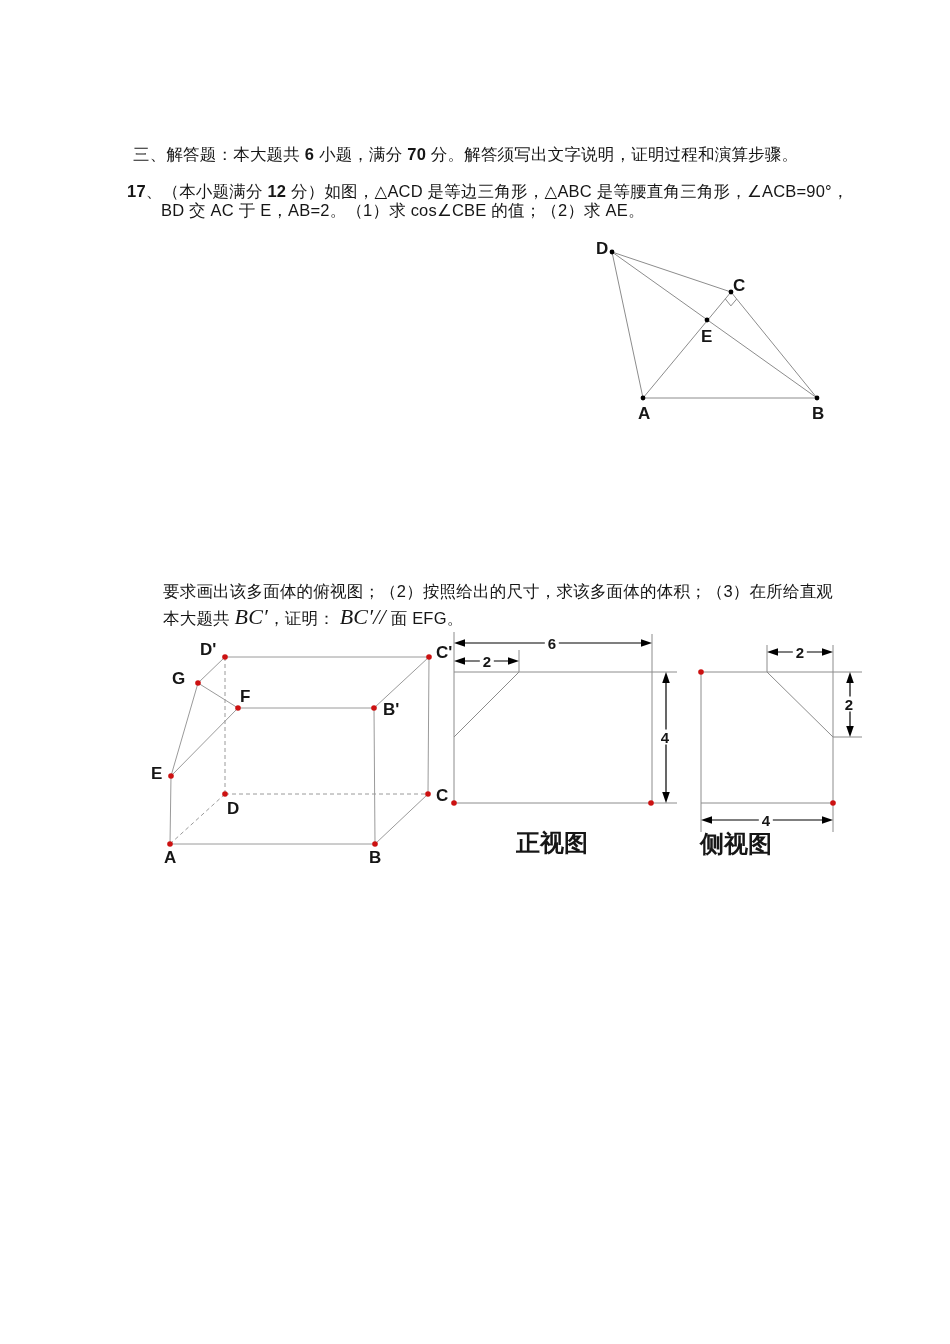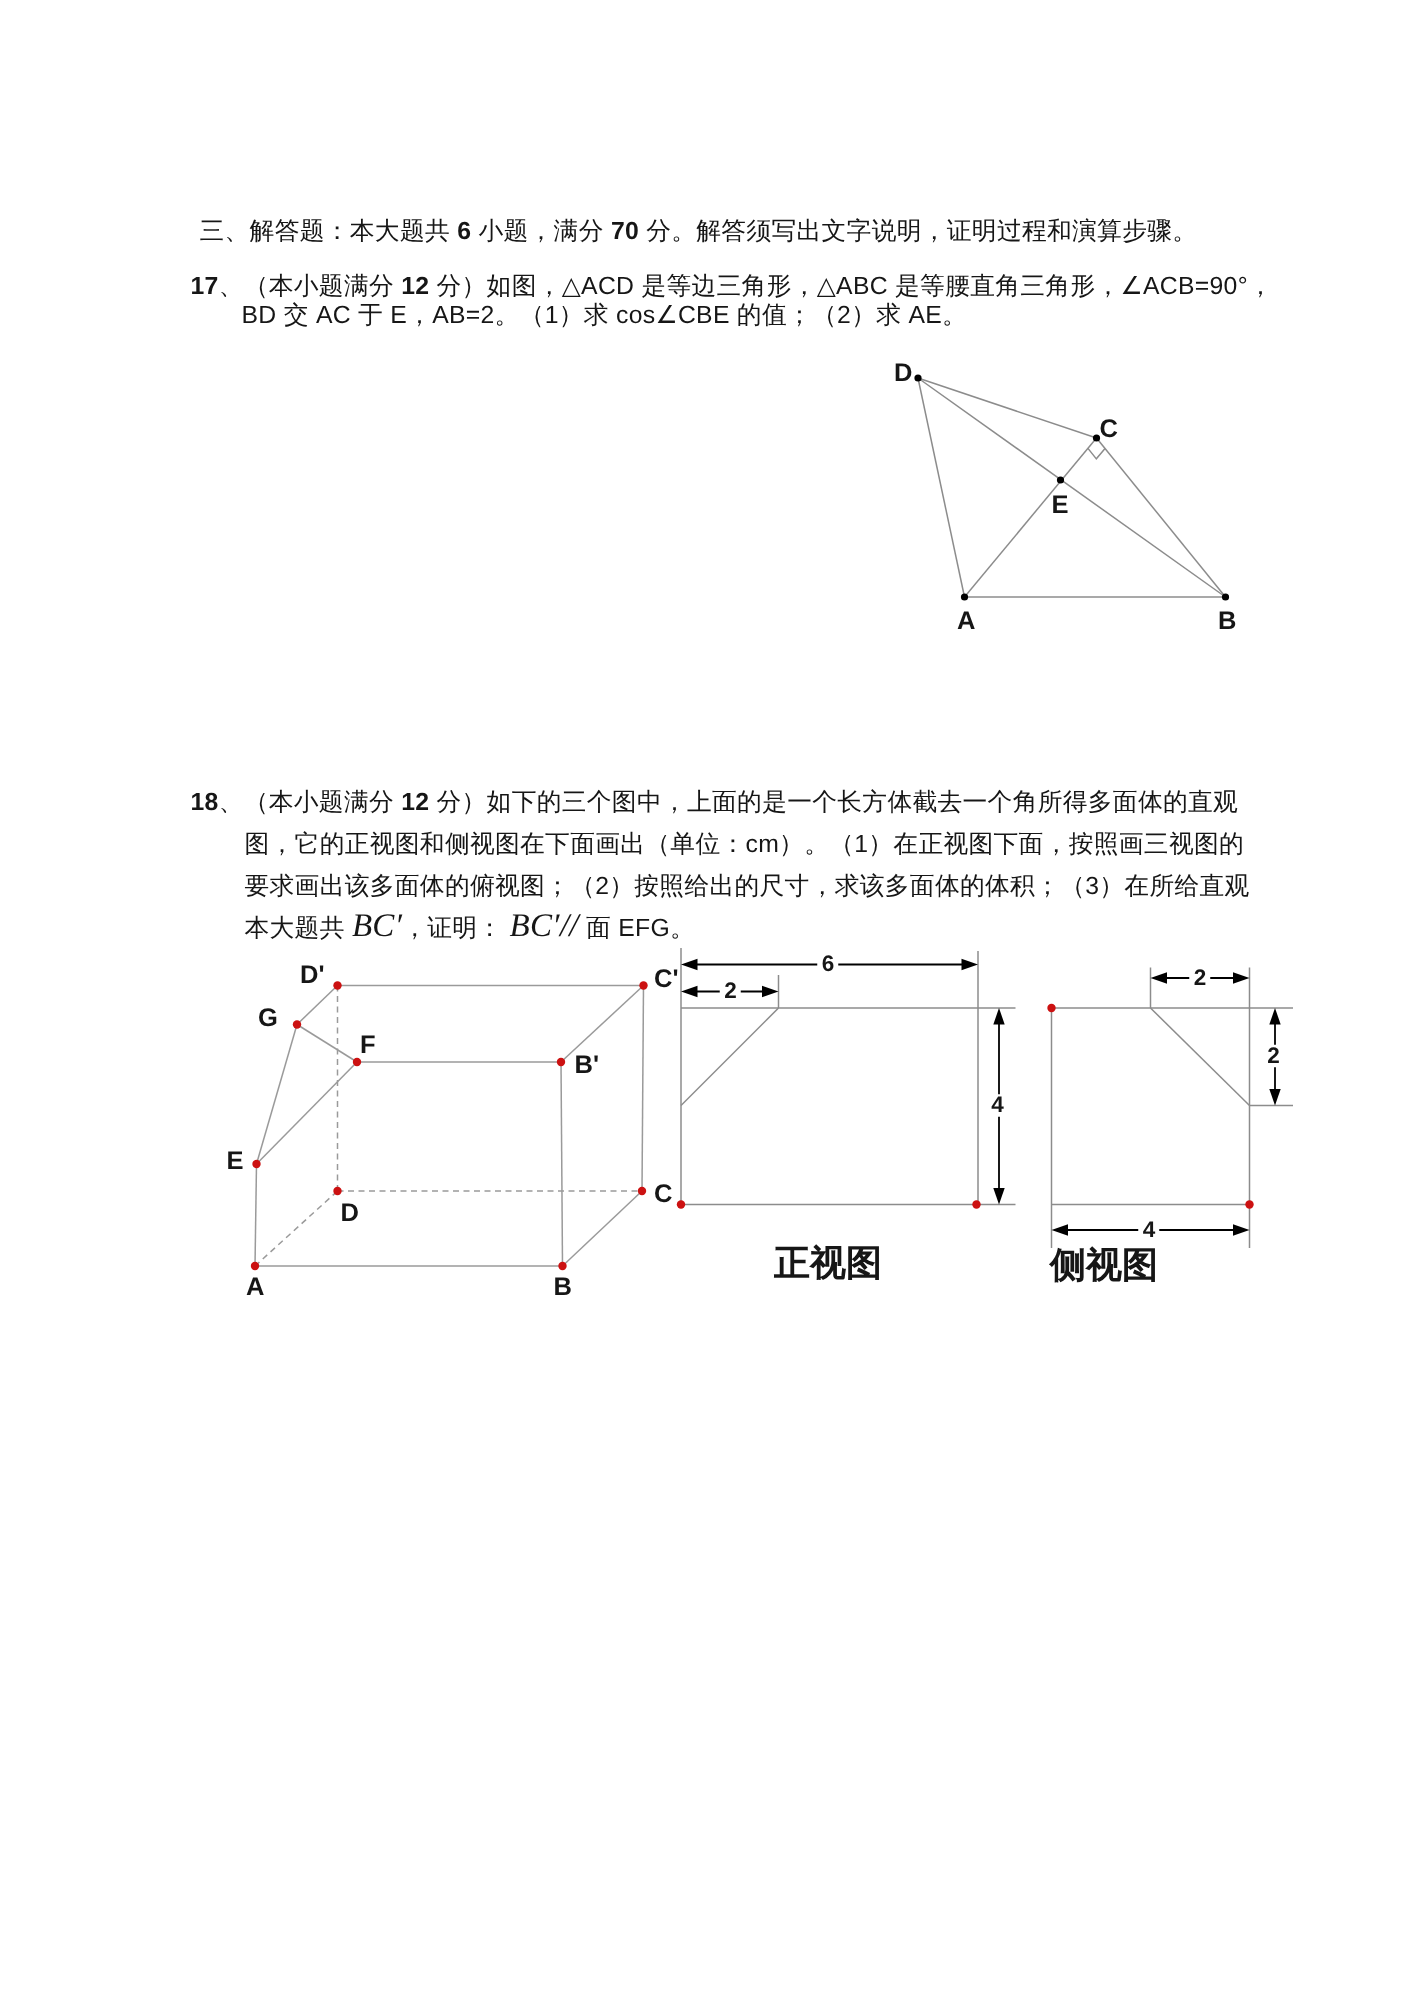--- a/index.html
+++ b/index.html
@@ -132,24 +132,20 @@
     <span class="b">17</span><span>、（本小题满分 </span><span class="b">12</span><span> 分）如图，△ACD 是等边三角形，△ABC 是等腰直角三角形，∠ACB=90°，</span>
   </div>
   <div class="tline" style="left:161px;top:199px">BD 交 AC 于 E，AB=2。（1）求 cos∠CBE 的值；（2）求 AE。</div>
 
   <span class="lbl" style="left:596px;top:240px">D</span>
   <span class="lbl" style="left:733px;top:277px">C</span>
   <span class="lbl" style="left:701px;top:328px">E</span>
   <span class="lbl" style="left:638px;top:405px">A</span>
   <span class="lbl" style="left:812px;top:405px">B</span>
 
-  <div class="tline" style="left:127px;top:524px">
-    <span class="b">18</span><span>、（本小题满分 </span><span class="b">12</span><span> 分）如下的三个图中，上面的是一个长方体截去一个角所得多面体的直观</span>
-  </div>
-  <div class="tline" style="left:163px;top:552px">图，它的正视图和侧视图在下面画出（单位：cm）。（1）在正视图下面，按照画三视图的</div>
   <div class="tline" style="left:163px;top:580px">要求画出该多面体的俯视图；（2）按照给出的尺寸，求该多面体的体积；（3）在所给直观</div>
   <div class="tline" style="left:163px;top:606px">
     <span>本大题共 </span><span class="math">BC′</span><span>，证明： </span><span class="math">BC′</span><span class="math">//</span><span> 面 EFG。</span>
   </div>
 
   <span class="lbl" style="left:200px;top:641px">D'</span>
   <span class="lbl" style="left:436px;top:644px">C'</span>
   <span class="lbl" style="left:172px;top:670px">G</span>
   <span class="lbl" style="left:240px;top:688px">F</span>
   <span class="lbl" style="left:383px;top:701px">B'</span>

